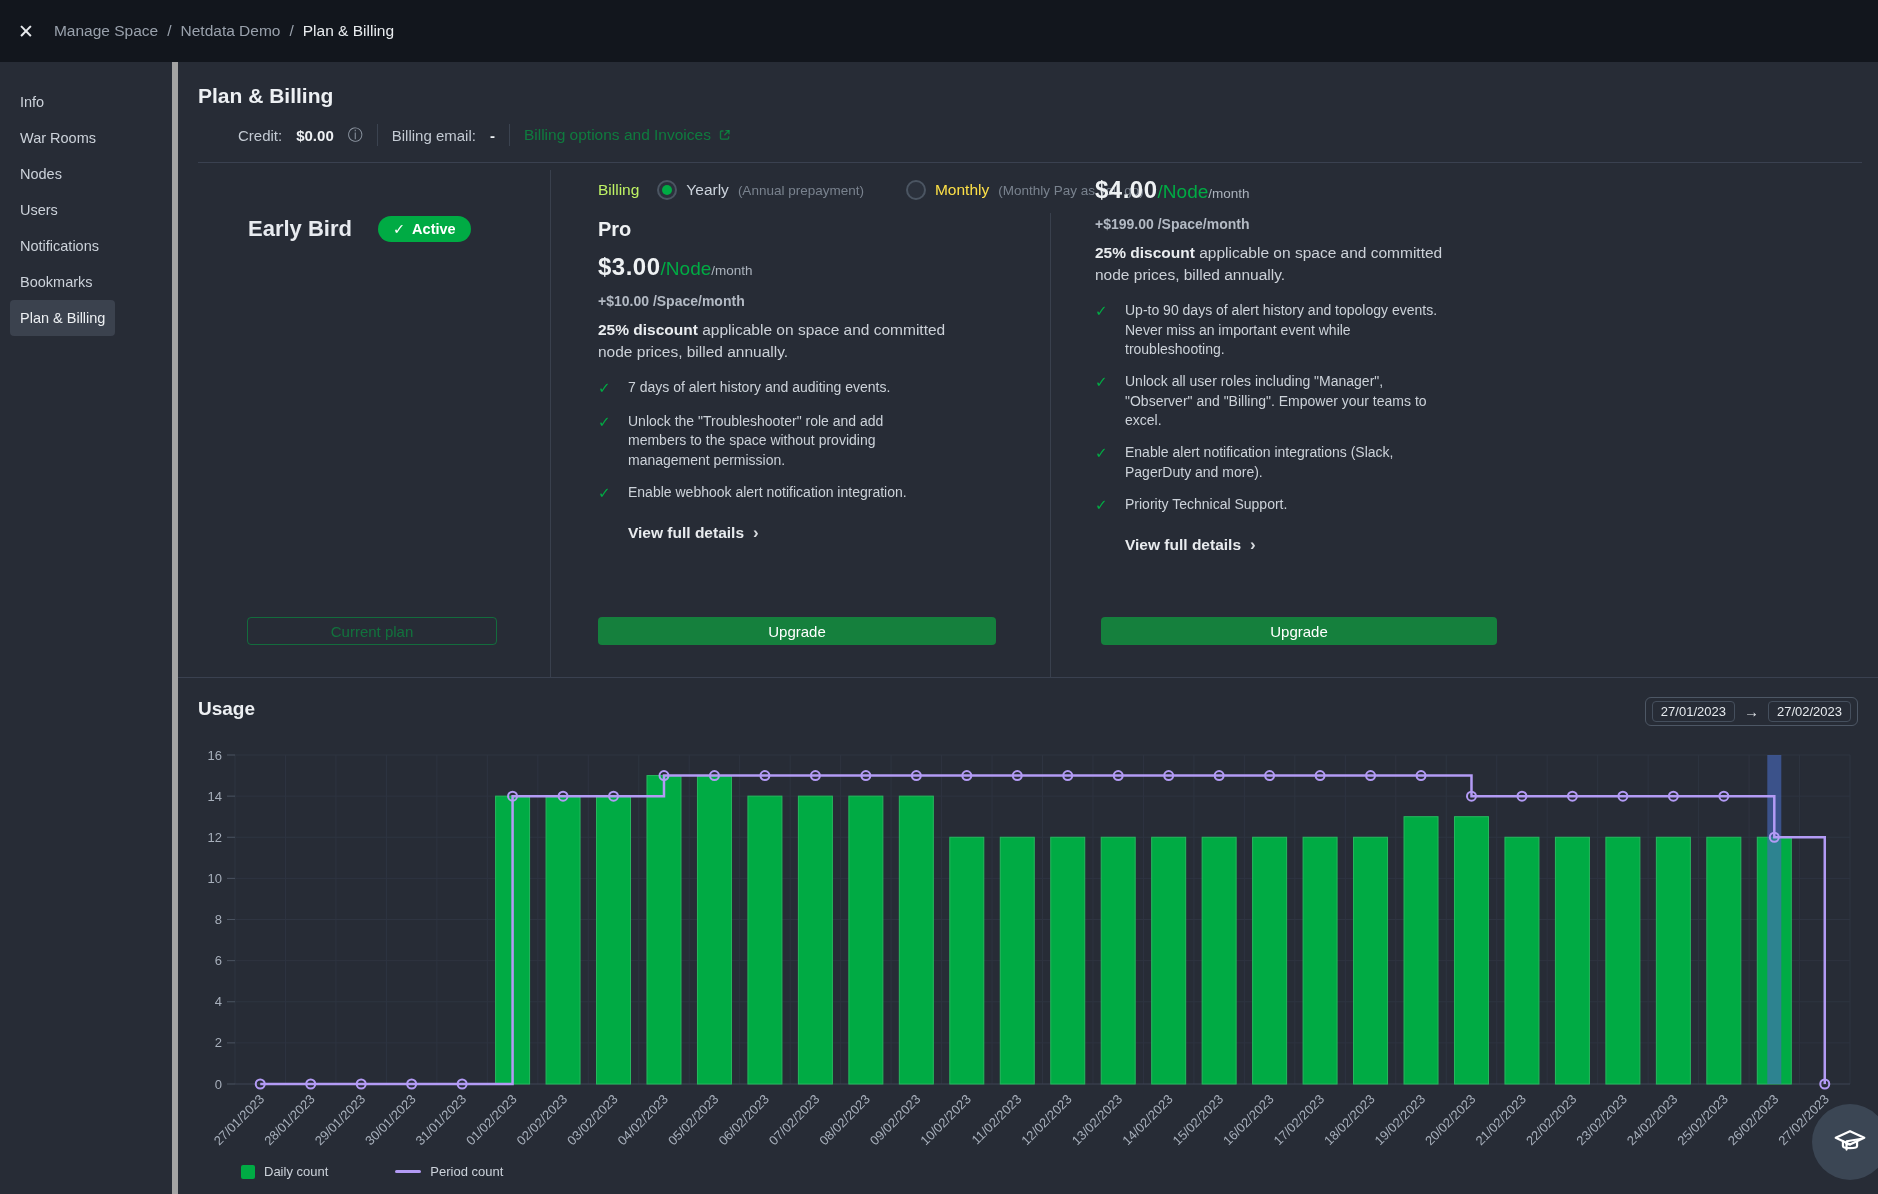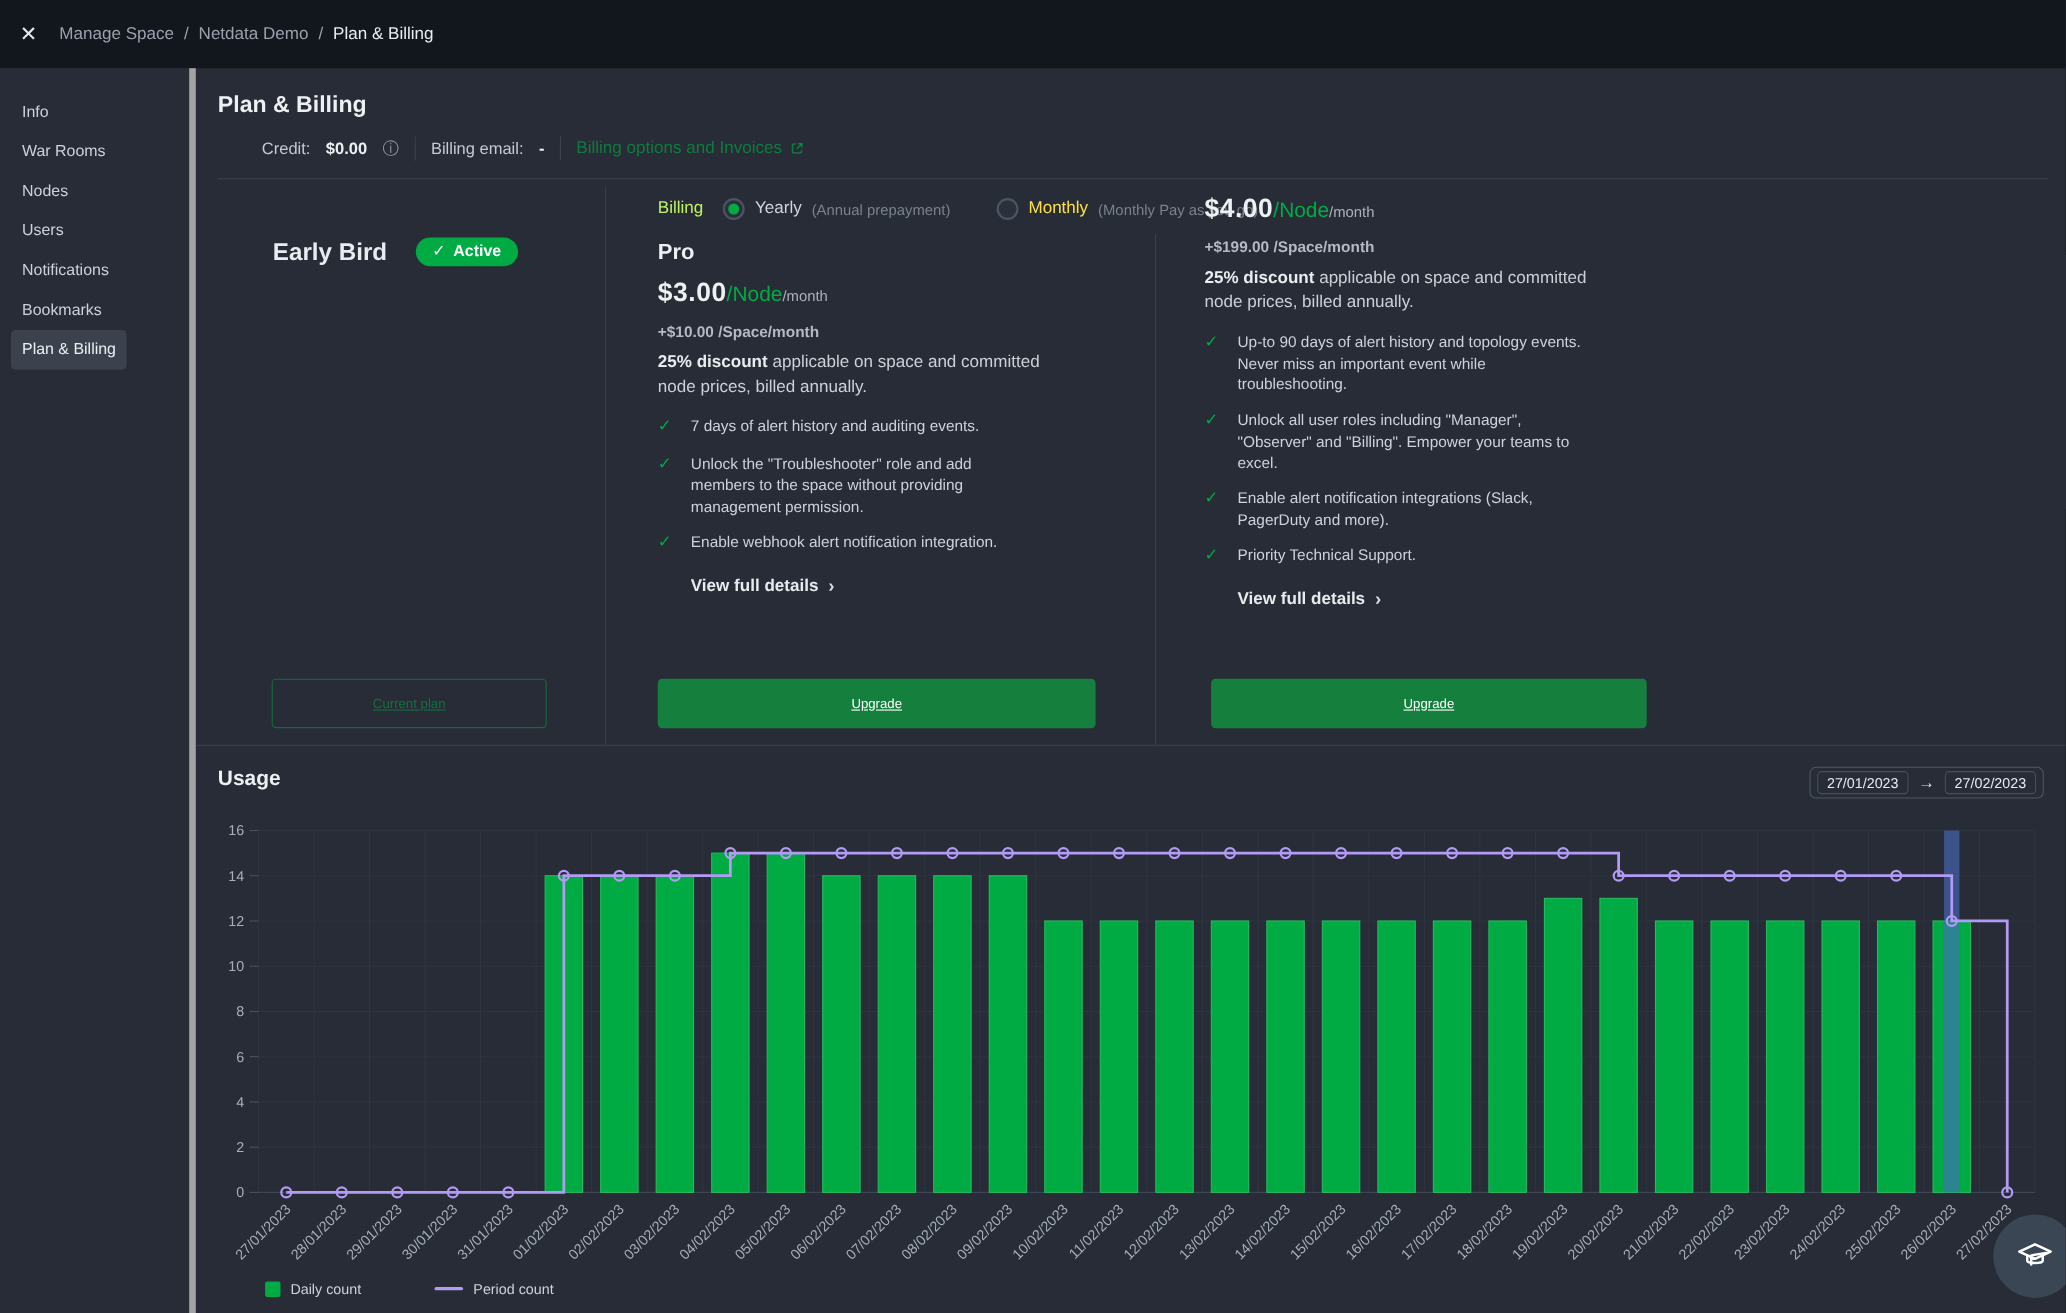--- a/index.html
+++ b/index.html
@@ -65,23 +65,23 @@
   .discount { margin-top:10px; font-size:15.5px; line-height:1.4; color:#ccd1d8; max-width:348px; }
   .discount b { color:#e9ecef; }
   .features { margin-top:16px; list-style:none; display:flex; flex-direction:column; gap:13px; }
   .feat { display:flex; gap:12px; font-size:14px; line-height:1.38; color:#ccd2d9; }
   .feat .chk { color:#00ab44; font-size:15px; flex:none; width:18px; }
   .col2 .feat-text { max-width:300px; }
   .col3 .feat-text { max-width:318px; }
   .view-details { margin-top:19px; margin-left:30px; display:flex; align-items:center; gap:9px;
                   color:#e8ebee; font-size:15.5px; font-weight:bold; cursor:pointer; }
   .view-details .chev { font-weight:bold; font-size:17px; color:#d7dbe0; }
-  .btn { position:absolute; top:453px; height:45px; border-radius:4px; font-size:12px;
+  .btn { position:absolute; top:453px; height:28px; border-radius:4px; font-size:15px;
          display:flex; align-items:center; justify-content:center; cursor:pointer;
-         font-family:"Liberation Sans","DejaVu Sans",sans-serif;text-decoration:underline; }
+         font-family:"Liberation Sans","DejaVu Sans",sans-serif; }
   .btn-outline { left:49px; width:250px; border:1px solid rgba(0,171,68,0.5); color:rgba(0,171,68,0.55); background:transparent; }
   .btn-solid { background:#15803d; color:#ffffff; border:none; }
   .col2 .btn-solid { left:0; width:398px; }
   .col3 .btn-solid { left:6px; width:396px; }
 
   
   .usage-title { position:absolute; left:198px; top:698px; font-size:19px; font-weight:bold; color:#edf0f3; }
   .daterange { position:absolute; right:20px; top:697px; display:flex; align-items:center; gap:9px;
                border:1px solid #4d5765; border-radius:6px; padding:3px 6px; cursor:pointer; }
   .date-chip { border:1px solid #454f5d; border-radius:4px; padding:2px 8px; font-size:13px; color:#e6eaee; }

